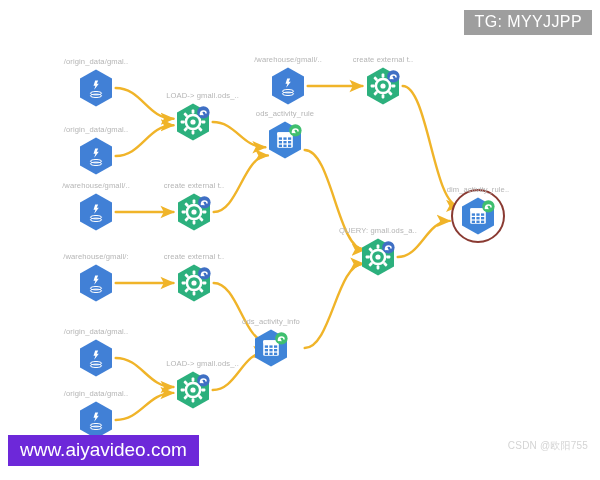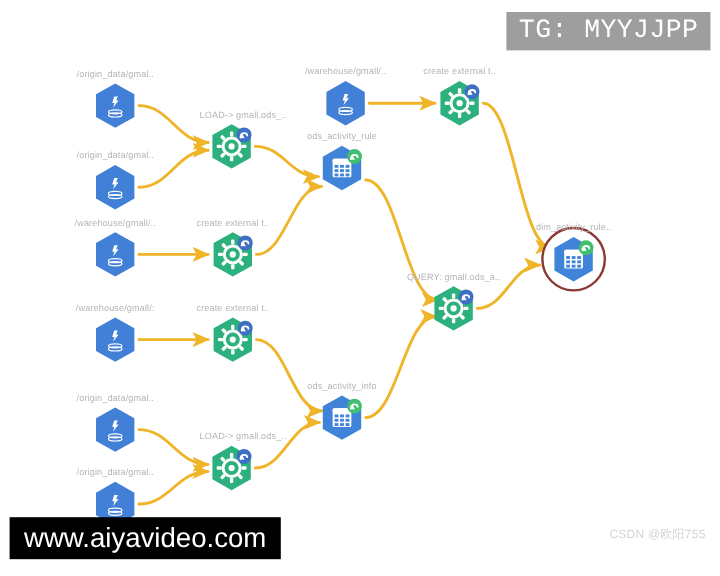--- a/index.html
+++ b/index.html
@@ -16,35 +16,34 @@
     font-family: "Liberation Sans", sans-serif;
   }
 
   
   .wm-tg {
     position: absolute;
     top: 10px;
     right: 8px;
     background: #9e9e9e;
     color: #ffffff;
-    font-size: 22px;
+    font-size: 16px;
     letter-spacing: 0.4px;
     padding: 3px 10px 4px 10px;
     line-height: 1.15;
     white-space: nowrap;
     user-select: none;
-    font-family: Liberation Mono, monospace;
   }
   .wm-url {
     position: absolute;
     left: 8px;
     bottom: 14px;
-    background: #000000;
+    background: #6d28d9;
     color: #ffffff;
-    font-size: 23px;
+    font-size: 19px;
     padding: 4px 12px 5px 12px;
     line-height: 1.15;
     white-space: nowrap;
     user-select: none;
   }
   .wm-csdn {
     position: absolute;
     right: 12px;
     bottom: 28px;
     color: #d4d4d4;
@@ -346,21 +345,21 @@
             <circle cx="20" cy="20" r="2.6" fill="#ffffff"></circle>
           </g>
           <g>
             <circle cx="30.4" cy="10.4" r="6.2" fill="#3f6fc4"></circle>
             <path d="M27.4 12.6 q0 -3.6 3.2 -3.6 q2.4 0 2.4 2.0" fill="none" stroke="#ffffff" stroke-width="1.5" stroke-linecap="round"></path>
             <path d="M28.9 9.3 L27.0 12.9 L30.8 13.2 Z" fill="#ffffff"></path>
           </g>
         </svg>
         <div class="node-label shift-right">LOAD-&gt; gmall.ods_..</div>
       </div>
-      <div class="node" style="left: 285px; top: 348px;">
+      <div class="node" style="left: 271px; top: 348px;">
         <svg class="hexwrap" viewBox="0 0 40 40" xmlns="http://www.w3.org/2000/svg">
           <polygon points="20,1.5 36,10.6 36,29.4 20,38.5 4,29.4 4,10.6" fill="#3f84d8"></polygon>
           <g>
             <rect x="12.2" y="12.2" width="15.6" height="15.6" rx="1.3" fill="#ffffff"></rect>
             <rect x="12.2" y="12.2" width="15.6" height="3.6" rx="1.3" fill="#ffffff"></rect>
             <rect x="13.8" y="17.4" width="3.2" height="2.4" fill="#3f84d8"></rect>
             <rect x="18.4" y="17.4" width="3.2" height="2.4" fill="#3f84d8"></rect>
             <rect x="23" y="17.4" width="3.2" height="2.4" fill="#3f84d8"></rect>
             <rect x="13.8" y="21" width="3.2" height="2.4" fill="#3f84d8"></rect>
             <rect x="18.4" y="21" width="3.2" height="2.4" fill="#3f84d8"></rect>

